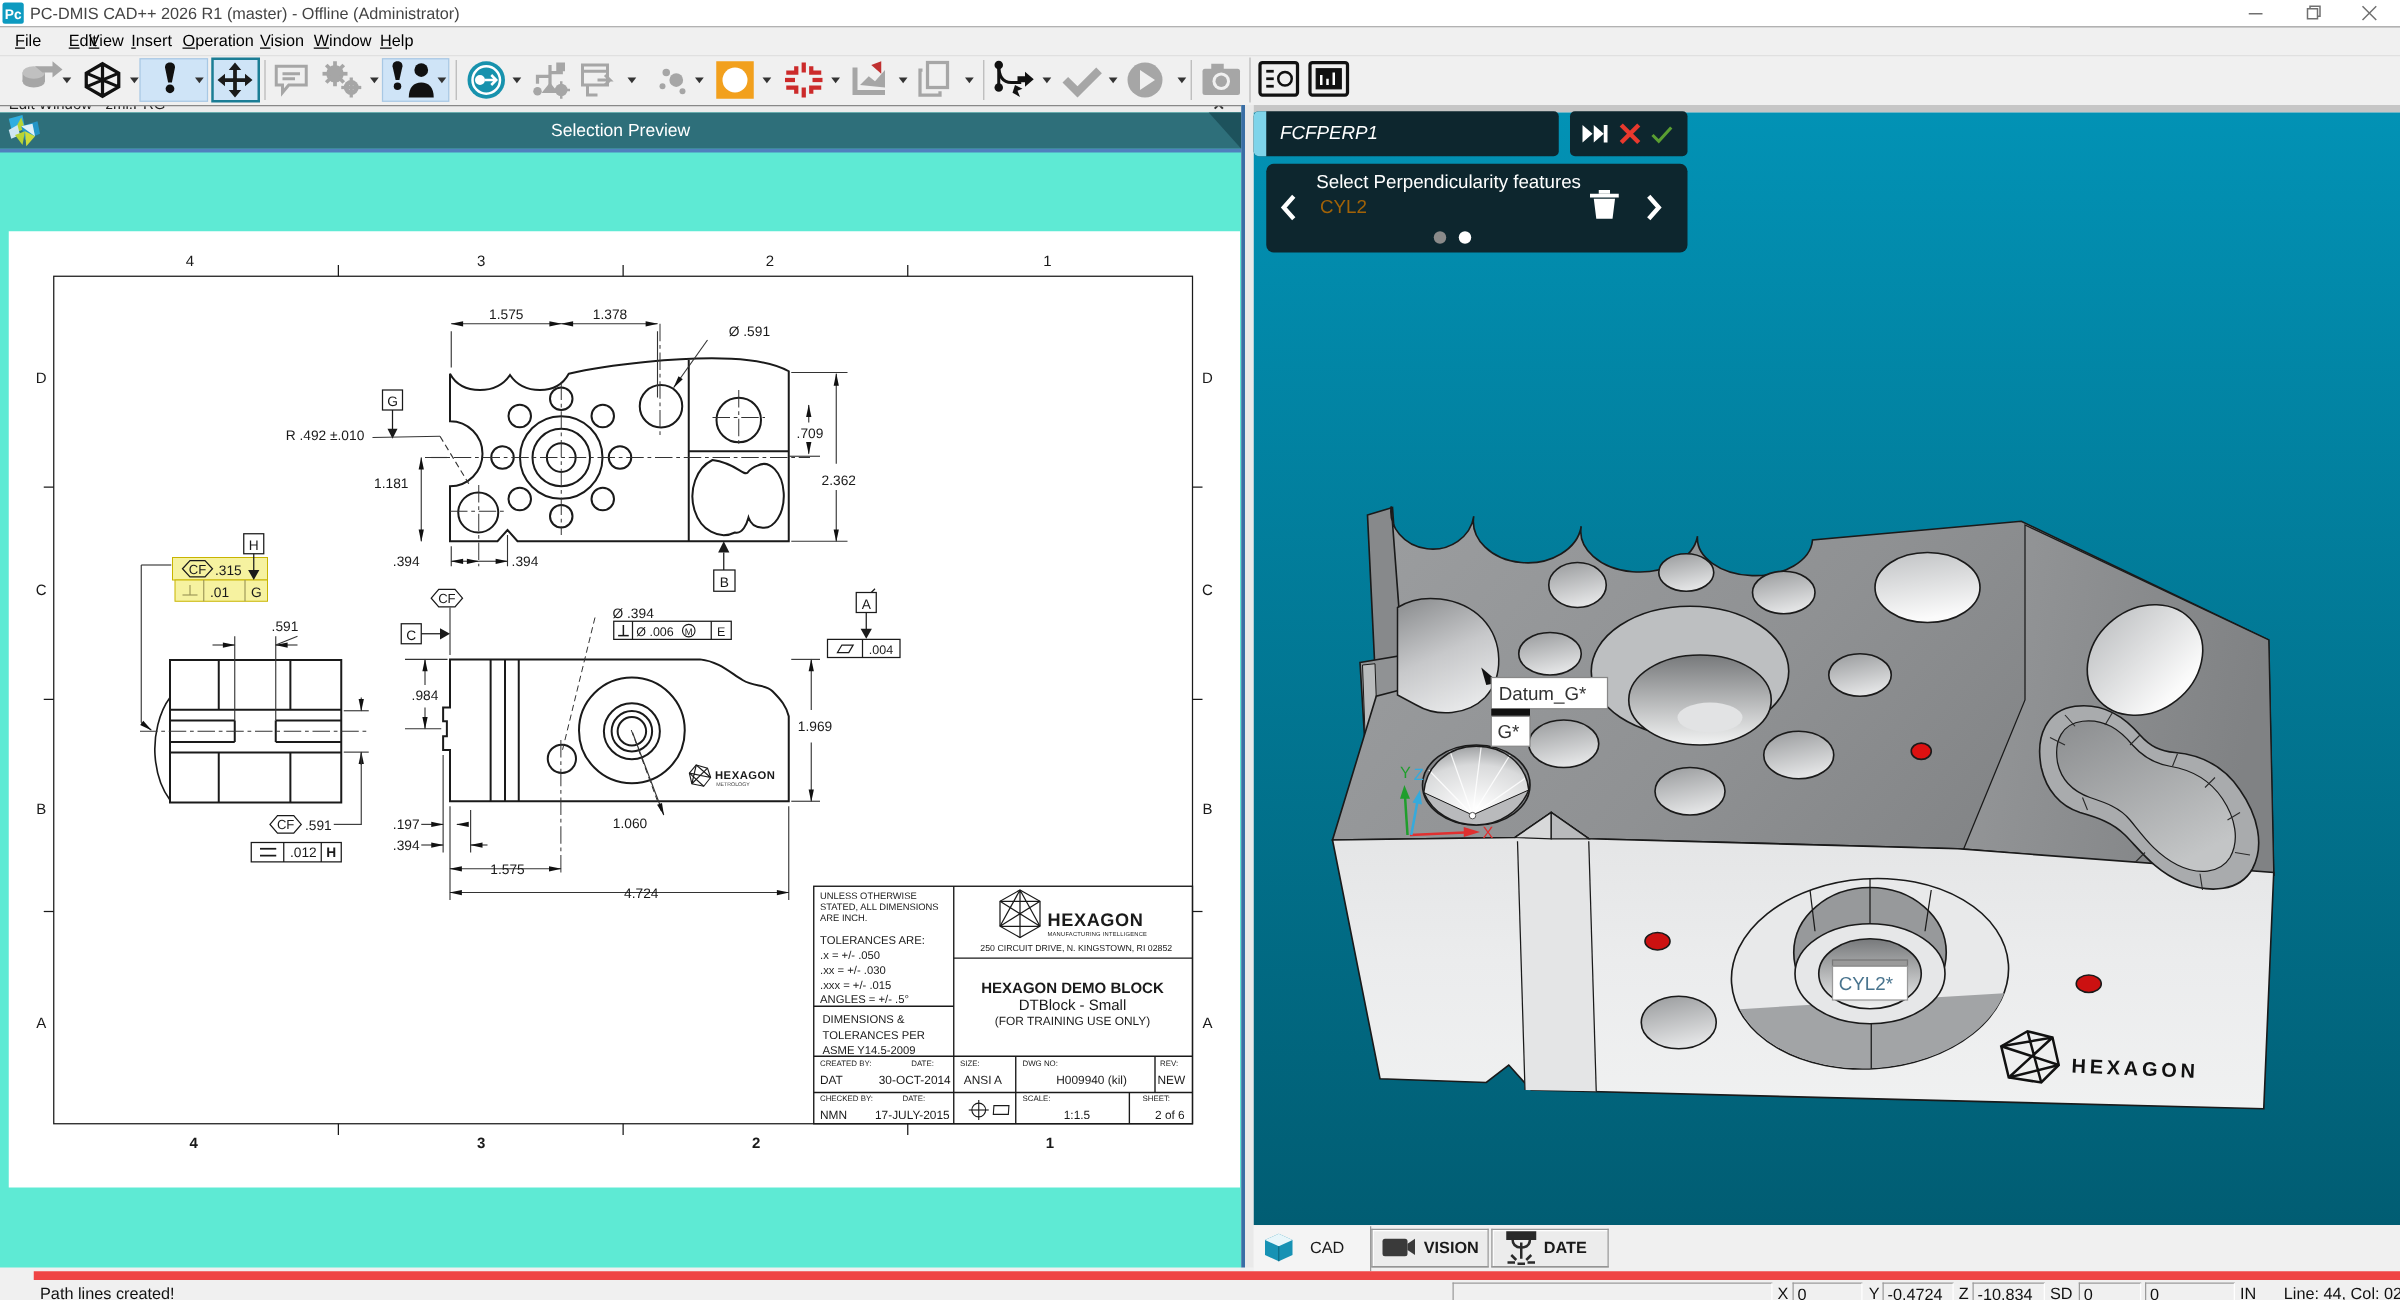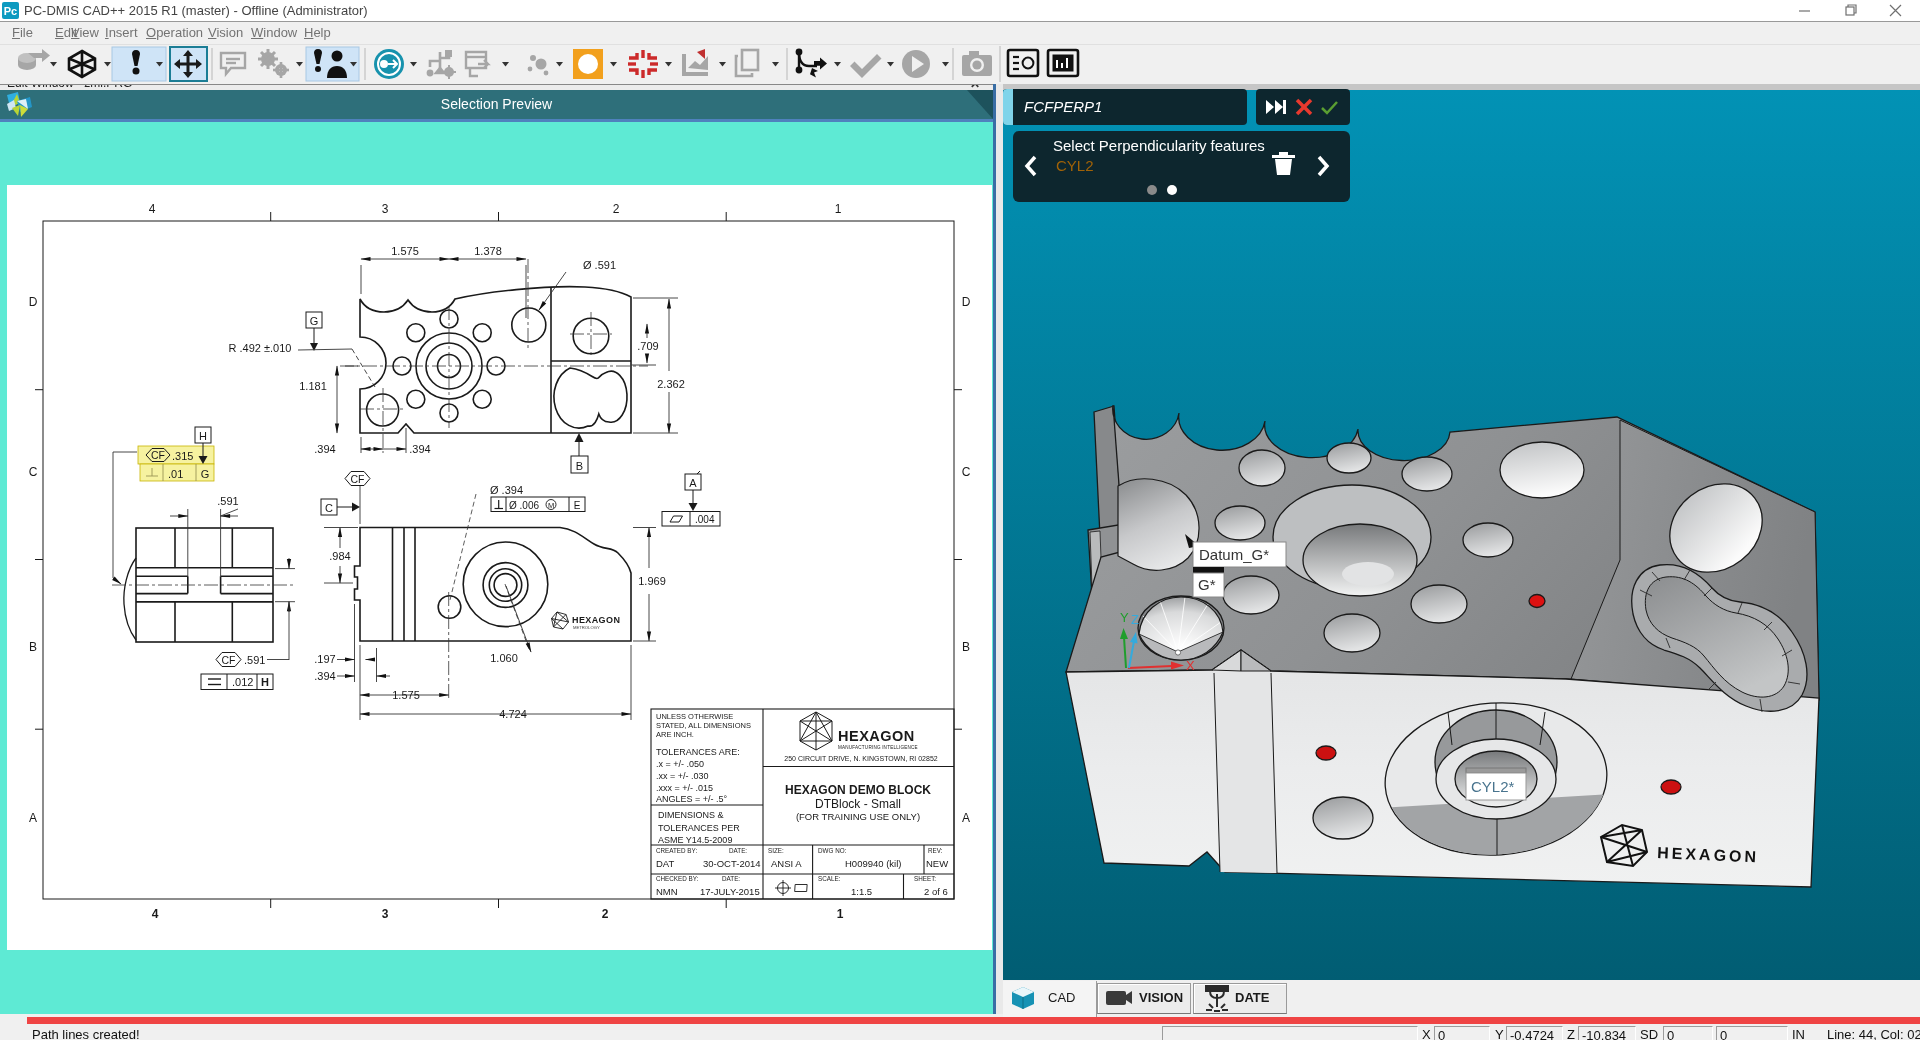--- a/index.html
+++ b/index.html
@@ -3,21 +3,21 @@
 <meta charset="utf-8">
 <style>
   * { margin:0; padding:0; box-sizing:border-box; }
   html,body { width:1920px; height:1040px; overflow:hidden; font-family:"Liberation Sans", sans-serif; }
   .abs { position:absolute; }
   #root { position:relative; width:1920px; height:1040px; background:#f0f0f0; }
   
   #titlebar { left:0; top:0; width:1920px; height:22px; background:#ffffff; border-bottom:1px solid #999; }
   #titletxt { left:24px; top:3px; font-size:13px; color:#444; }
   
-  #menubar { left:0; top:22px; width:1624px; height:22px; background:#f0f0f0; font-size:13px; color:#737373;padding-left:26px; }
+  #menubar { left:0; top:22px; width:1624px; height:22px; background:#f0f0f0; font-size:13px; color:#000000;padding-left:26px; }
   #menubar span { position:absolute; top:3px; }
   
   #toolbar { left:0; top:44px; width:1920px; height:40px; background:#f0f0f0; border-top:1px solid #e0e0e0; }
   
   #leftwin { left:0; top:84px; width:993px; height:930px; background:#5eead4; }
   #editstrip { left:0; top:0px; width:993px; height:6px; background:#ececec; overflow:hidden; border-top:1px solid #888;}
   #editstrip div { position:absolute; top:-9px; left:7px; font-size:12px; color:#222; }
   #sptitle { left:0; top:6px; width:993px; height:29px; background:#2e6f7a; color:#fff; font-size:14px; text-align:center; line-height:29px; }
   #blueline { left:0; top:35px; width:993px; height:3px; background:#4f81bd; }
   #sheet { left:7px; top:101px; width:985px; height:765px; background:#ffffff; }
@@ -35,21 +35,21 @@
 </style>
 </head>
 <body>
 <div id="root">
 
   <div class="abs" id="titlebar"></div>
   <svg class="abs" width="20" height="20" style="left:2px;top:2px">
       <rect width="17" height="17" rx="2" fill="#0d9ac0"></rect>
       <text x="8.5" y="13" font-size="11" font-weight="bold" fill="#fff" text-anchor="middle">Pc</text>
     </svg>
-  <div class="abs" id="titletxt">PC-DMIS CAD++ 2015 R1 (master) - Offline (Administrator)</div>
+  <div class="abs" id="titletxt">PC-DMIS CAD++ 2026 R1 (master) - Offline (Administrator)</div>
   <svg class="abs" width="120" height="22" style="left:1790px;top:0">
       <g stroke="#707070" stroke-width="1.2" fill="none">
     <line x1="9" y1="11" x2="20" y2="11"></line>
     <rect x="56" y="7" width="8" height="8"></rect>
         <path d="M58,7 v-2 h8 v8 h-2"></path>
     <path d="M100,5 l11,11 M111,5 l-11,11"></path>
       </g>
     </svg>
 
   <div class="abs" id="menubar">

